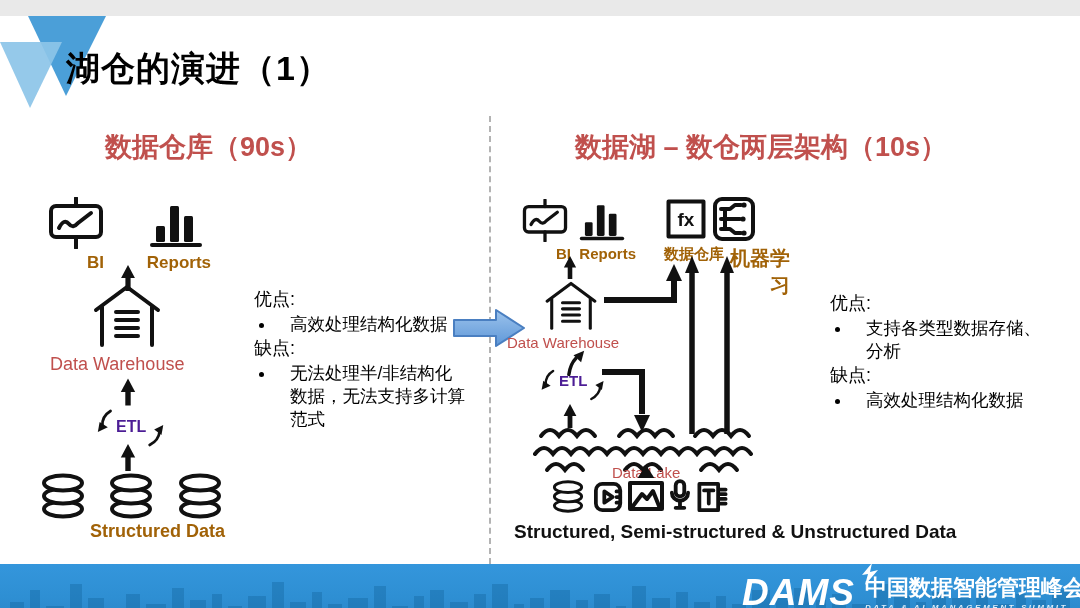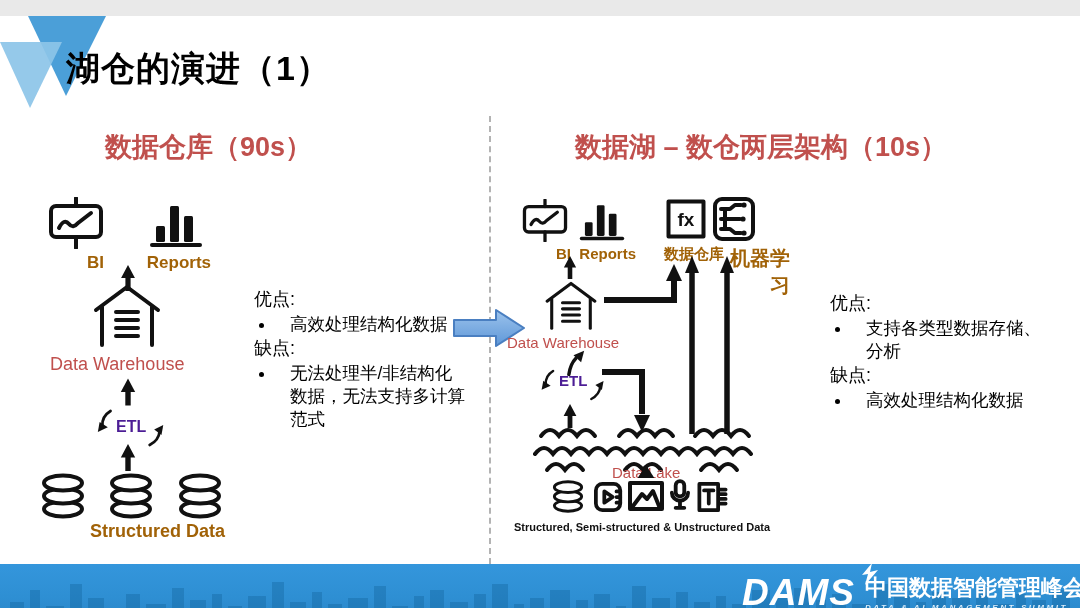--- a/index.html
+++ b/index.html
@@ -36,21 +36,21 @@
   .banner{
     left:0;top:548px;width:1080px;height:60px;
     background:linear-gradient(180deg,#3496dc 0%,var(--banner-blue) 55%,#2a84c6 100%);
   }
   .skyline{position:absolute;left:0;bottom:0;opacity:.32}
   .logo-cluster{position:absolute;left:742px;top:0;height:60px;display:flex;align-items:center;gap:10px}
   .dams{font-size:37px;font-weight:bold;font-style:italic;color:#fff;letter-spacing:1px;line-height:1;transform:translateY(-2px)}
   .summit{display:flex;flex-direction:column;justify-content:center}
   .summit-title{font-size:22px;font-weight:bold;color:#fff;white-space:nowrap;line-height:1.1}
   .summit-sub{font-size:8px;font-style:italic;font-weight:bold;letter-spacing:2.6px;color:#dceefb;white-space:nowrap;margin-top:3px}
-  .caption{font-size:11px;font-weight:bold;white-space:nowrap}
+  .caption{font-size:19px;font-weight:bold;white-space:nowrap}
 </style>
 </head>
 <body>
 
 <div class="slide">
 
   <svg class="abs" style="left:0;top:0" width="118" height="100" viewBox="0 0 118 100">
     <polygon points="28,0 106,0 66,80" fill="var(--logo-blue-dark)"></polygon>
     <polygon points="0,26 62,26 30,92" fill="var(--logo-blue-light)" opacity="0.92"></polygon>
   </svg>

